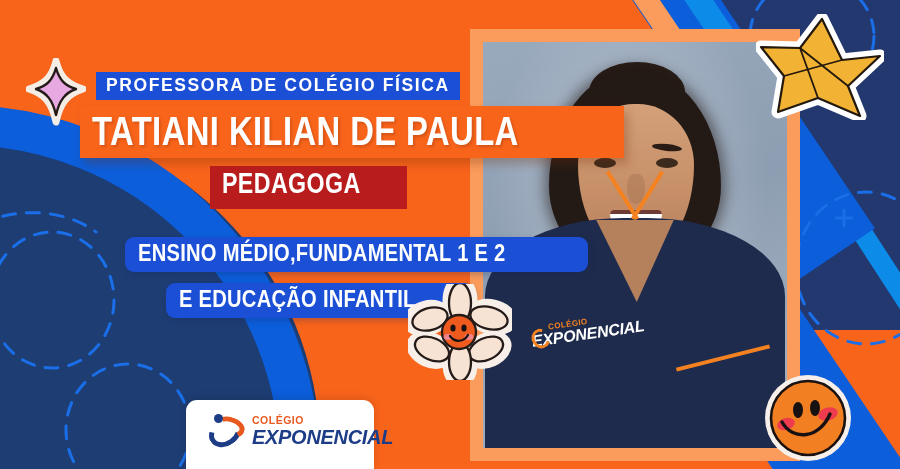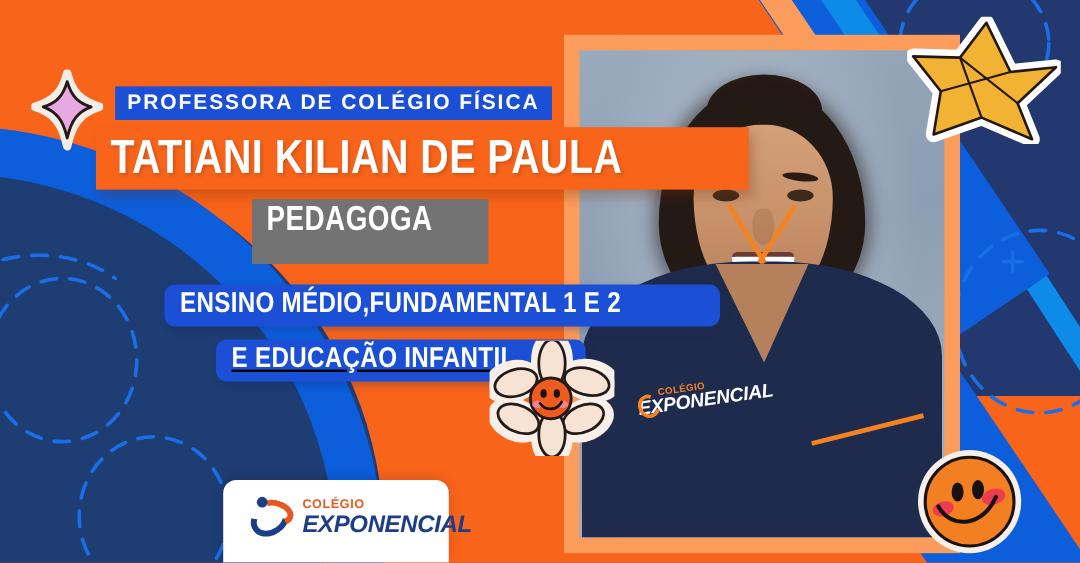--- a/index.html
+++ b/index.html
@@ -280,22 +280,22 @@
     font-size:40px;
     font-weight:bold;
     letter-spacing:.5px;
     transform:scaleX(.82);
     transform-origin:left center;
     line-height:1.05;
     text-shadow:2px 2px 3px rgba(140,55,15,.35);
   }
   .tag-ped{
     position:absolute; left:210px; top:166px;
-    background:#737373;
-    padding:2px 12px 21px;
+    background:#b91c1c;
+    padding:2px 12px 10px;
     white-space:nowrap;
   }
   .tag-ped span{
     display:block; color:#fff;
     font-size:29px; font-weight:bold;
     letter-spacing:.5px;
     transform:scaleX(.80);
     transform-origin:left center;
     line-height:1.08;
   }
@@ -308,22 +308,22 @@
     box-shadow:2px 3px 6px rgba(20,40,90,.25);
   }
   .tag-line span{
     display:block; color:#fff;
     font-size:24px; font-weight:bold;
     letter-spacing:.3px;
     transform:scaleX(.84);
     transform-origin:left center;
     line-height:1.12;
   }
-  .tag-l1{ left:137px; top:237px; }
-  .tag-l2{ left:180px; top:283px;text-decoration:underline; }
+  .tag-l1{ left:125px; top:237px; }
+  .tag-l2{ left:166px; top:283px; }
 
   
   .logo-card{
     position:absolute;
     left:186px; top:400px;
     width:188px; height:69px;
     background:#fff;
     border-radius:11px 11px 0 0;
     z-index:10;
     box-shadow:0 -2px 10px rgba(0,0,0,.13);

